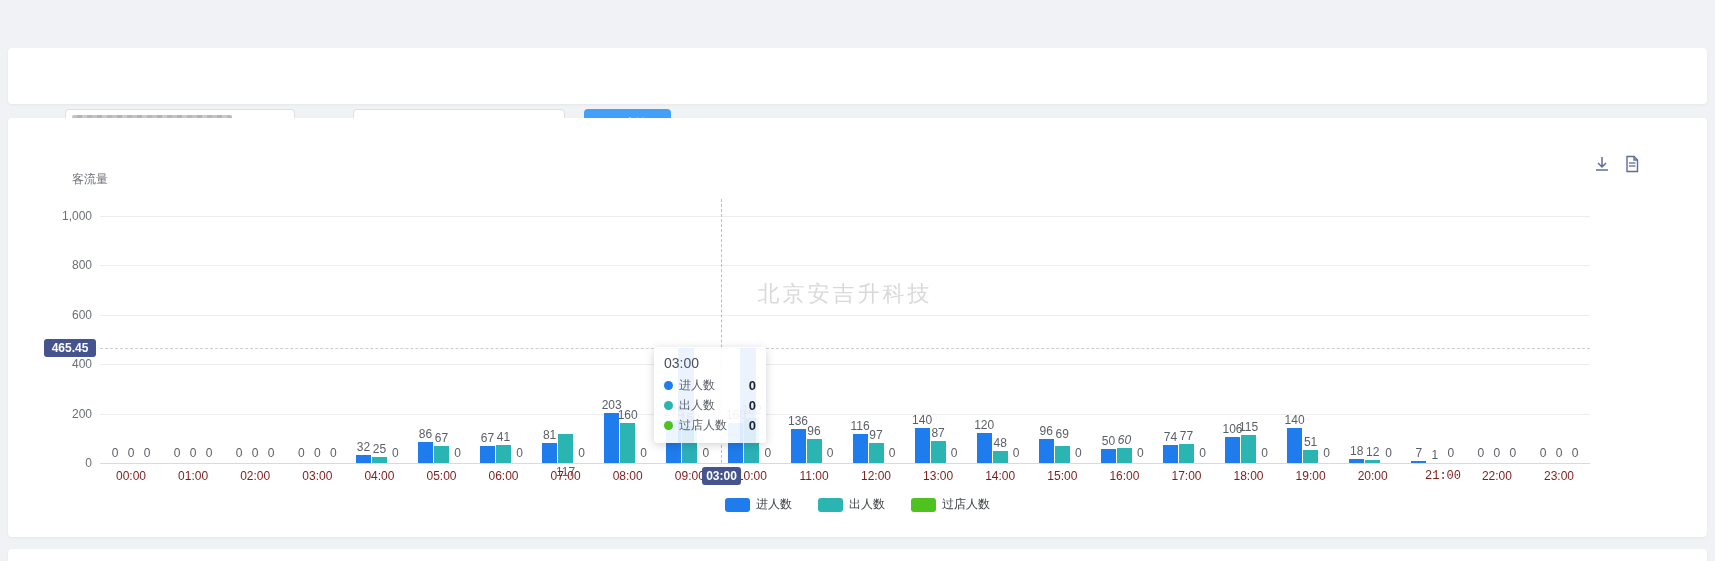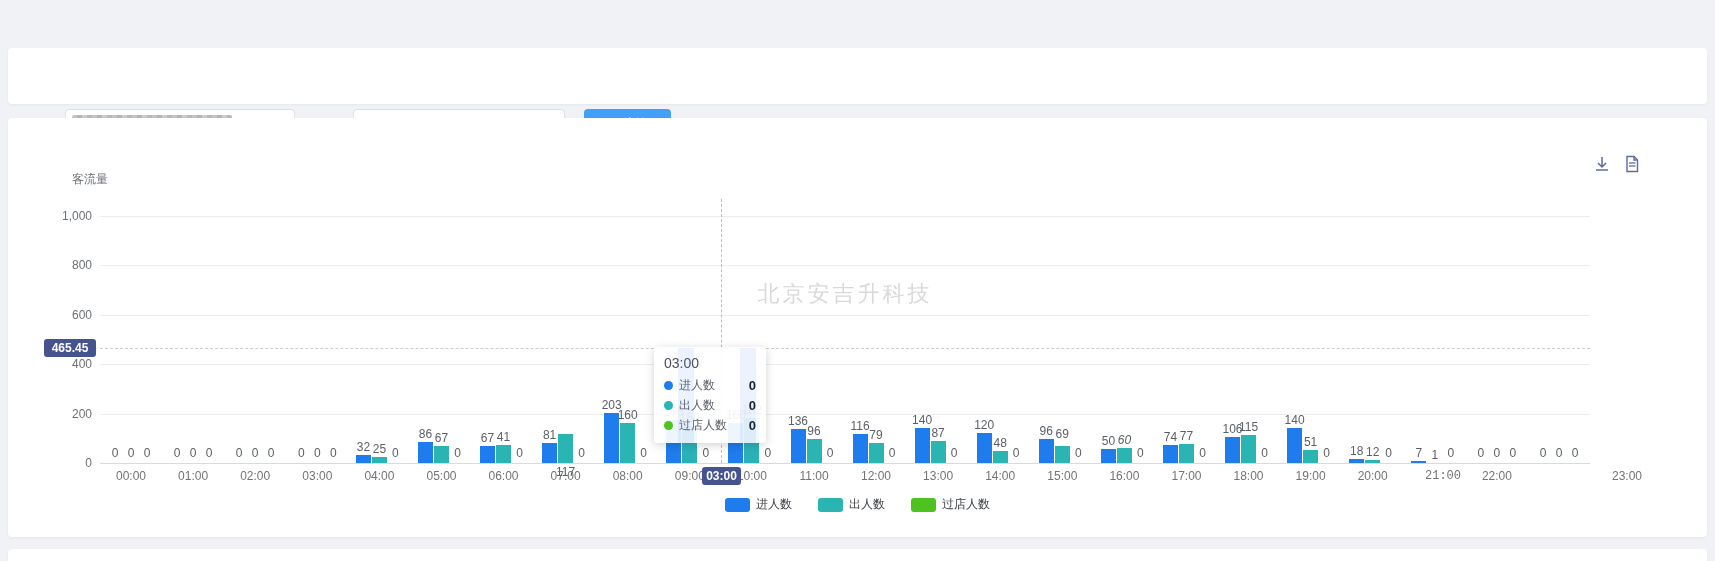--- a/index.html
+++ b/index.html
@@ -35,21 +35,21 @@
   .chart-tools .tool { width:20px; height:20px; cursor:pointer; }
 
   
   .plot { position:absolute; left:100px; top:195px; width:1490px; height:268px; }
   .gridline { position:absolute; left:0; width:100%; height:1px; background:#ebedf0; }
   .gridline.zero { background:#d8dadf; }
   .ytick { position:absolute; left:-70px; width:62px; text-align:right; font-size:12px; color:#6b7077; }
   .yaxis-title { position:absolute; left:72px; top:171px; font-size:12px; color:#6b7077; }
   .bar { position:absolute; }
   .bar-label { position:absolute; transform:translateX(-50%); font-size:12px; color:#5a5f66; white-space:nowrap; }
-  .xlabel { position:absolute; top:274px; transform:translateX(-50%); font-size:12px; color:#737373; white-space:nowrap; }
+  .xlabel { position:absolute; top:274px; transform:translateX(-50%); font-size:12px; color:#7f1d1d; white-space:nowrap; }
   .watermark { position:absolute; left:50%; top:64px; transform:translateX(-50%); font-size:22px; color:#d9d9d9; letter-spacing:3px; white-space:nowrap;margin-top:20px; }
 
   
   .cross-v { position:absolute; left:621px; top:4px; width:0; height:264px; border-left:1px dashed #b9bdc6; }
   .cross-h { position:absolute; left:0; top:153px; width:100%; height:0; border-top:1px dashed #ccced4; }
   .axis-badge { position:absolute; background:#45548f; color:#fff; font-size:12px; font-weight:bold; text-align:center; border-radius:3px; line-height:18px; height:18px; }
   .badge-y { left:-56px; top:144px; width:52px; }
   .badge-x { left:602px; top:272px; width:39px; }
 
   .hl-band { position:absolute; width:16px; top:153px; height:115px; background:rgba(70,140,245,0.10); z-index:6; pointer-events:none; }
@@ -196,21 +196,21 @@
       <div class="xlabel" style="left: 651.9px;">10:00</div>
       <div class="bar" style="left: 690.5px; top: 234px; width: 15px; height: 34px; background: rgb(30, 124, 236);"></div>
       <div class="bar-label" style="left: 698px; top: 219px;">136</div>
       <div class="bar" style="left: 706.5px; top: 244px; width: 15px; height: 24px; background: rgb(42, 181, 178);"></div>
       <div class="bar-label" style="left: 714px; top: 229px;">96</div>
       <div class="bar-label" style="left: 730px; top: 251px;">0</div>
       <div class="xlabel" style="left: 714px;">11:00</div>
       <div class="bar" style="left: 752.5px; top: 239px; width: 15px; height: 29px; background: rgb(30, 124, 236);"></div>
       <div class="bar-label" style="left: 760px; top: 224px;">116</div>
       <div class="bar" style="left: 768.5px; top: 248px; width: 15px; height: 20px; background: rgb(42, 181, 178);"></div>
-      <div class="bar-label" style="left: 776px; top: 233px;">79</div>
+      <div class="bar-label" style="left: 776px; top: 233px;">97</div>
       <div class="bar-label" style="left: 792px; top: 251px;">0</div>
       <div class="xlabel" style="left: 776px;">12:00</div>
       <div class="bar" style="left: 814.6px; top: 233px; width: 15px; height: 35px; background: rgb(30, 124, 236);"></div>
       <div class="bar-label" style="left: 822.1px; top: 218px;">140</div>
       <div class="bar" style="left: 830.6px; top: 246px; width: 15px; height: 22px; background: rgb(42, 181, 178);"></div>
       <div class="bar-label" style="left: 838.1px; top: 231px;">87</div>
       <div class="bar-label" style="left: 854.1px; top: 251px;">0</div>
       <div class="xlabel" style="left: 838.1px;">13:00</div>
       <div class="bar" style="left: 876.7px; top: 238px; width: 15px; height: 30px; background: rgb(30, 124, 236);"></div>
       <div class="bar-label" style="left: 884.2px; top: 223px;">120</div>
@@ -259,21 +259,21 @@
       <div class="bar-label" style="left: 1334.8px; top: 253px;">1</div>
       <div class="bar-label" style="left: 1350.8px; top: 251px;">0</div>
       <div class="xlabel" style="left: 1343px; font-family: Liberation Mono, monospace;">21:00</div>
       <div class="bar-label" style="left: 1380.9px; top: 251px;">0</div>
       <div class="bar-label" style="left: 1396.9px; top: 251px;">0</div>
       <div class="bar-label" style="left: 1412.9px; top: 251px;">0</div>
       <div class="xlabel" style="left: 1396.9px;">22:00</div>
       <div class="bar-label" style="left: 1443px; top: 251px;">0</div>
       <div class="bar-label" style="left: 1459px; top: 251px;">0</div>
       <div class="bar-label" style="left: 1475px; top: 251px;">0</div>
-      <div class="xlabel" style="left: 1527px;">23:00</div>
+      <div class="xlabel" style="left: 1459px;">23:00</div>
       <div class="tooltip">
       <div class="tt-title">03:00</div>
       <div class="tt-row">
         <span class="tt-dot" id="dot0" style="background: rgb(30, 124, 236);"></span>
         <span class="tt-label">进人数</span>
         <span class="tt-value">0</span>
       </div>
       <div class="tt-row">
         <span class="tt-dot" id="dot1" style="background: rgb(42, 181, 178);"></span>
         <span class="tt-label">出人数</span>

